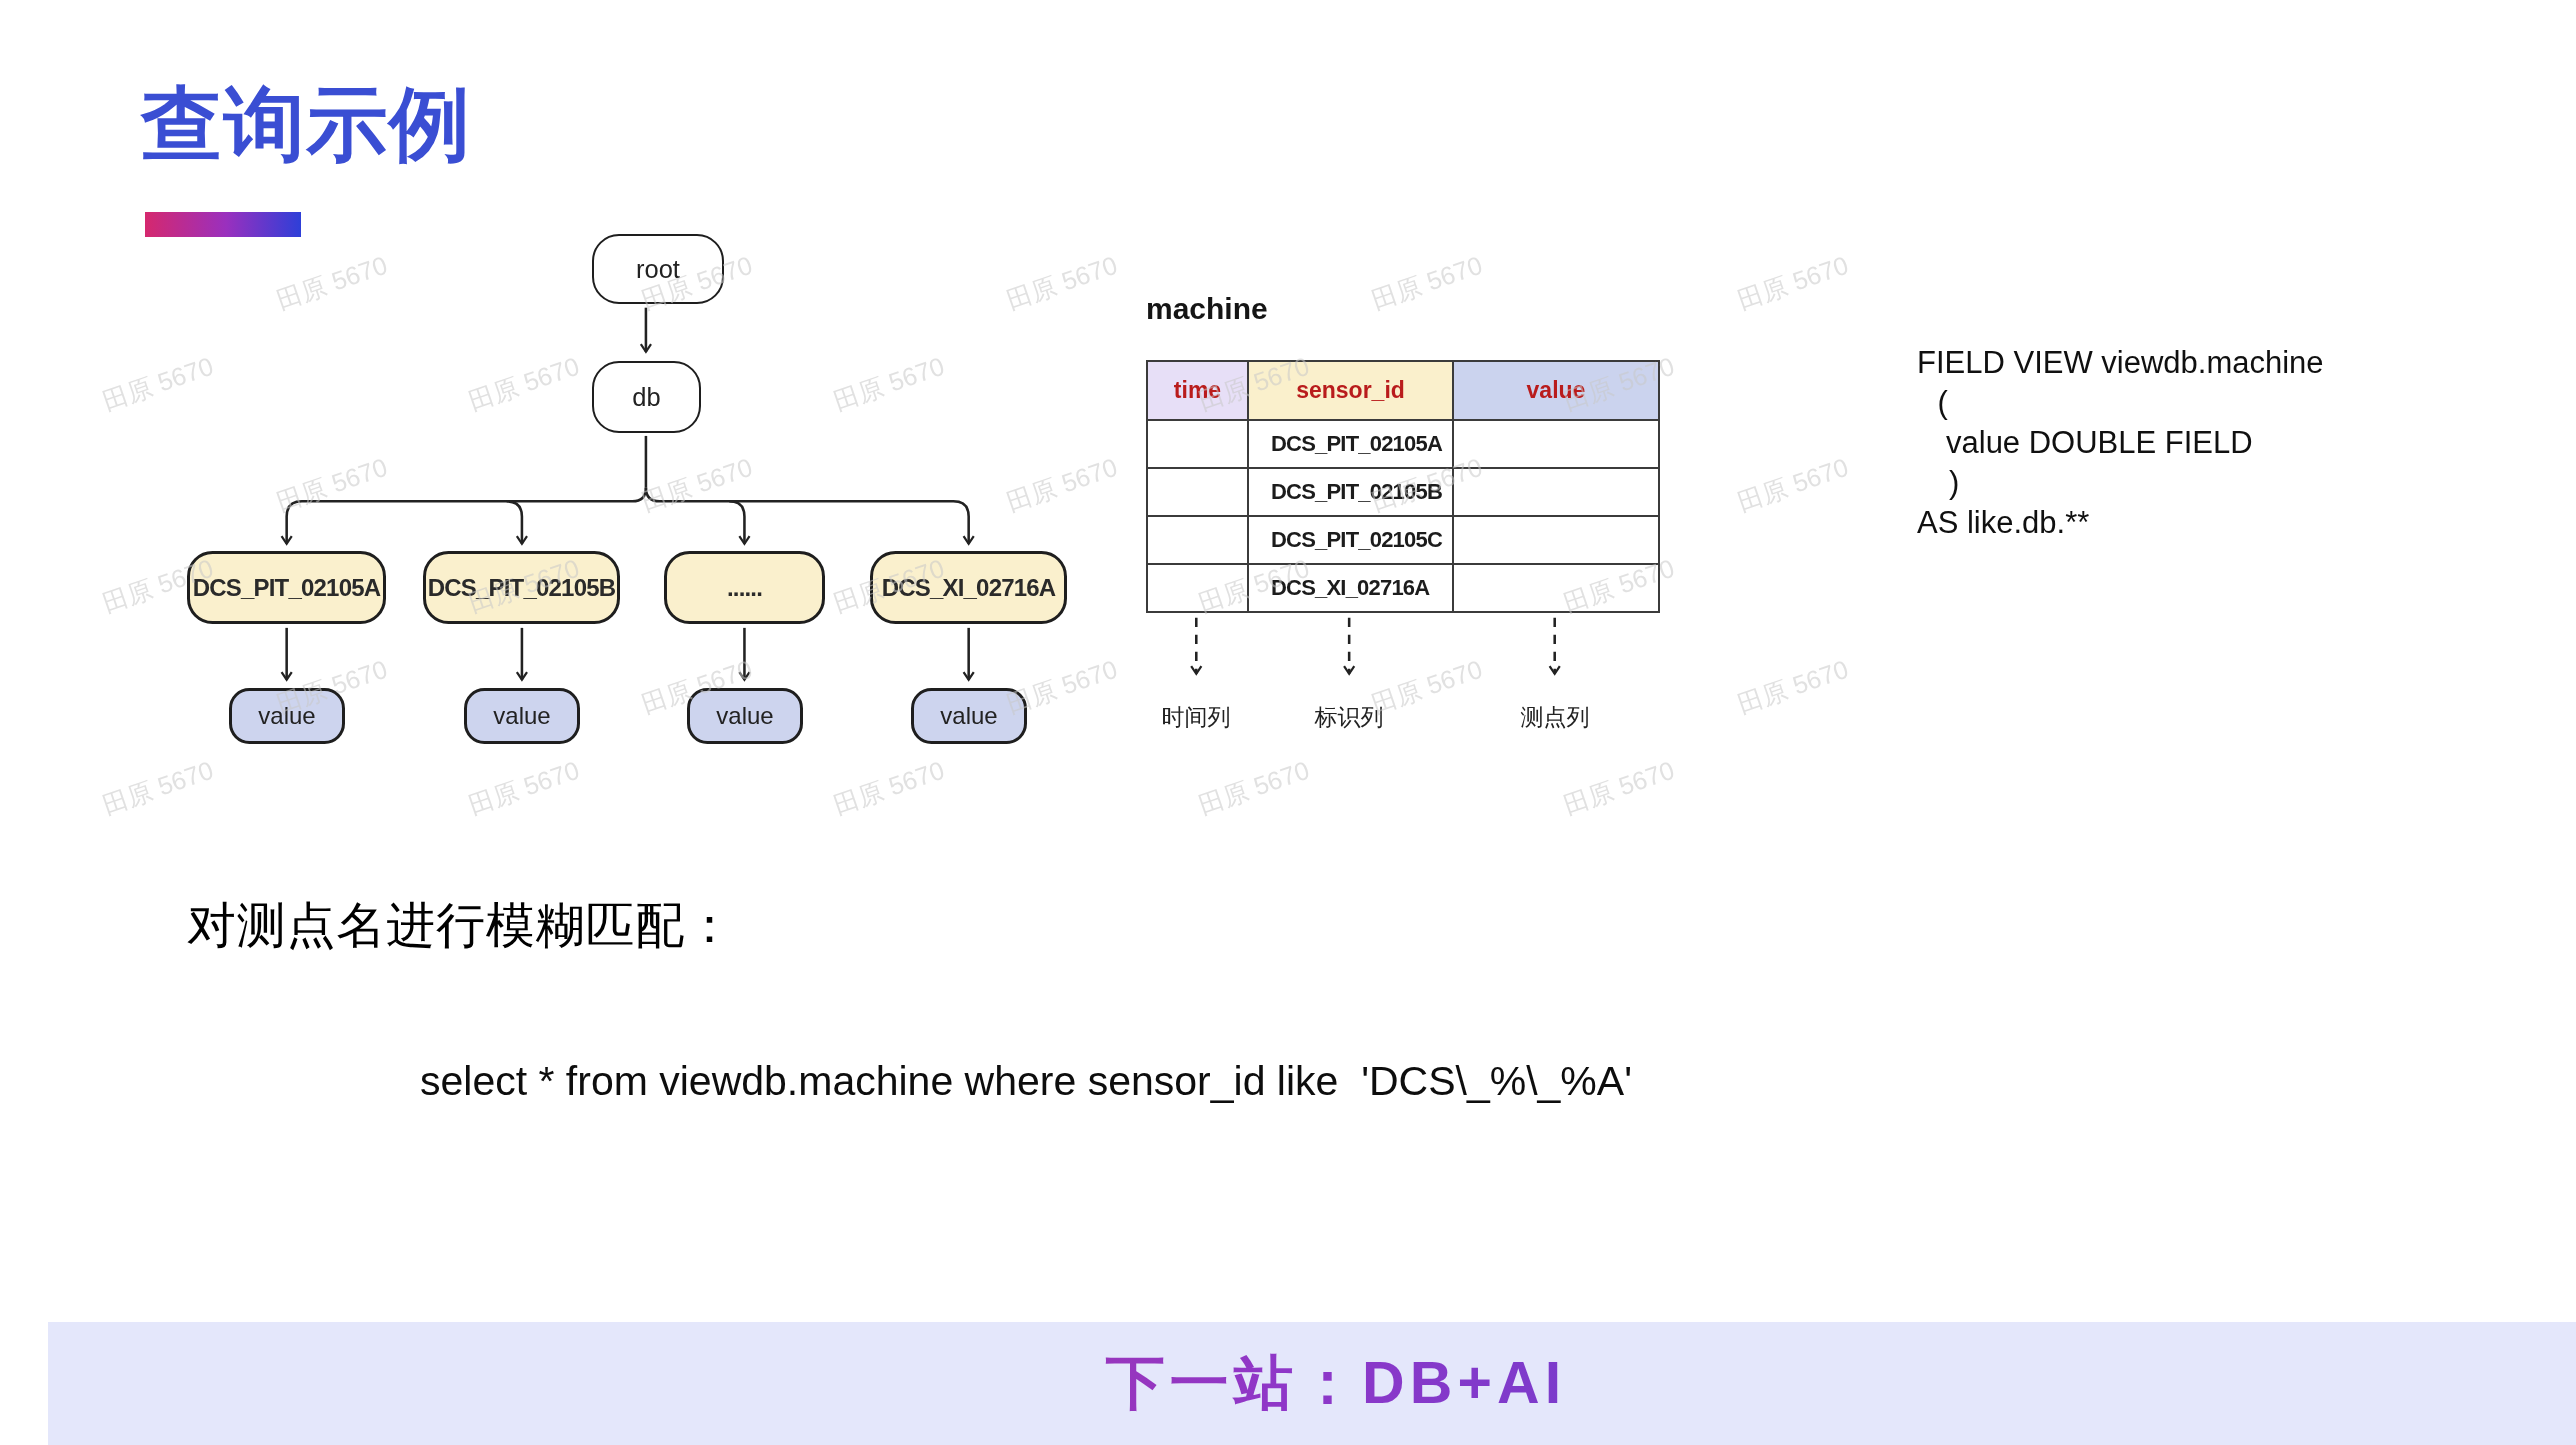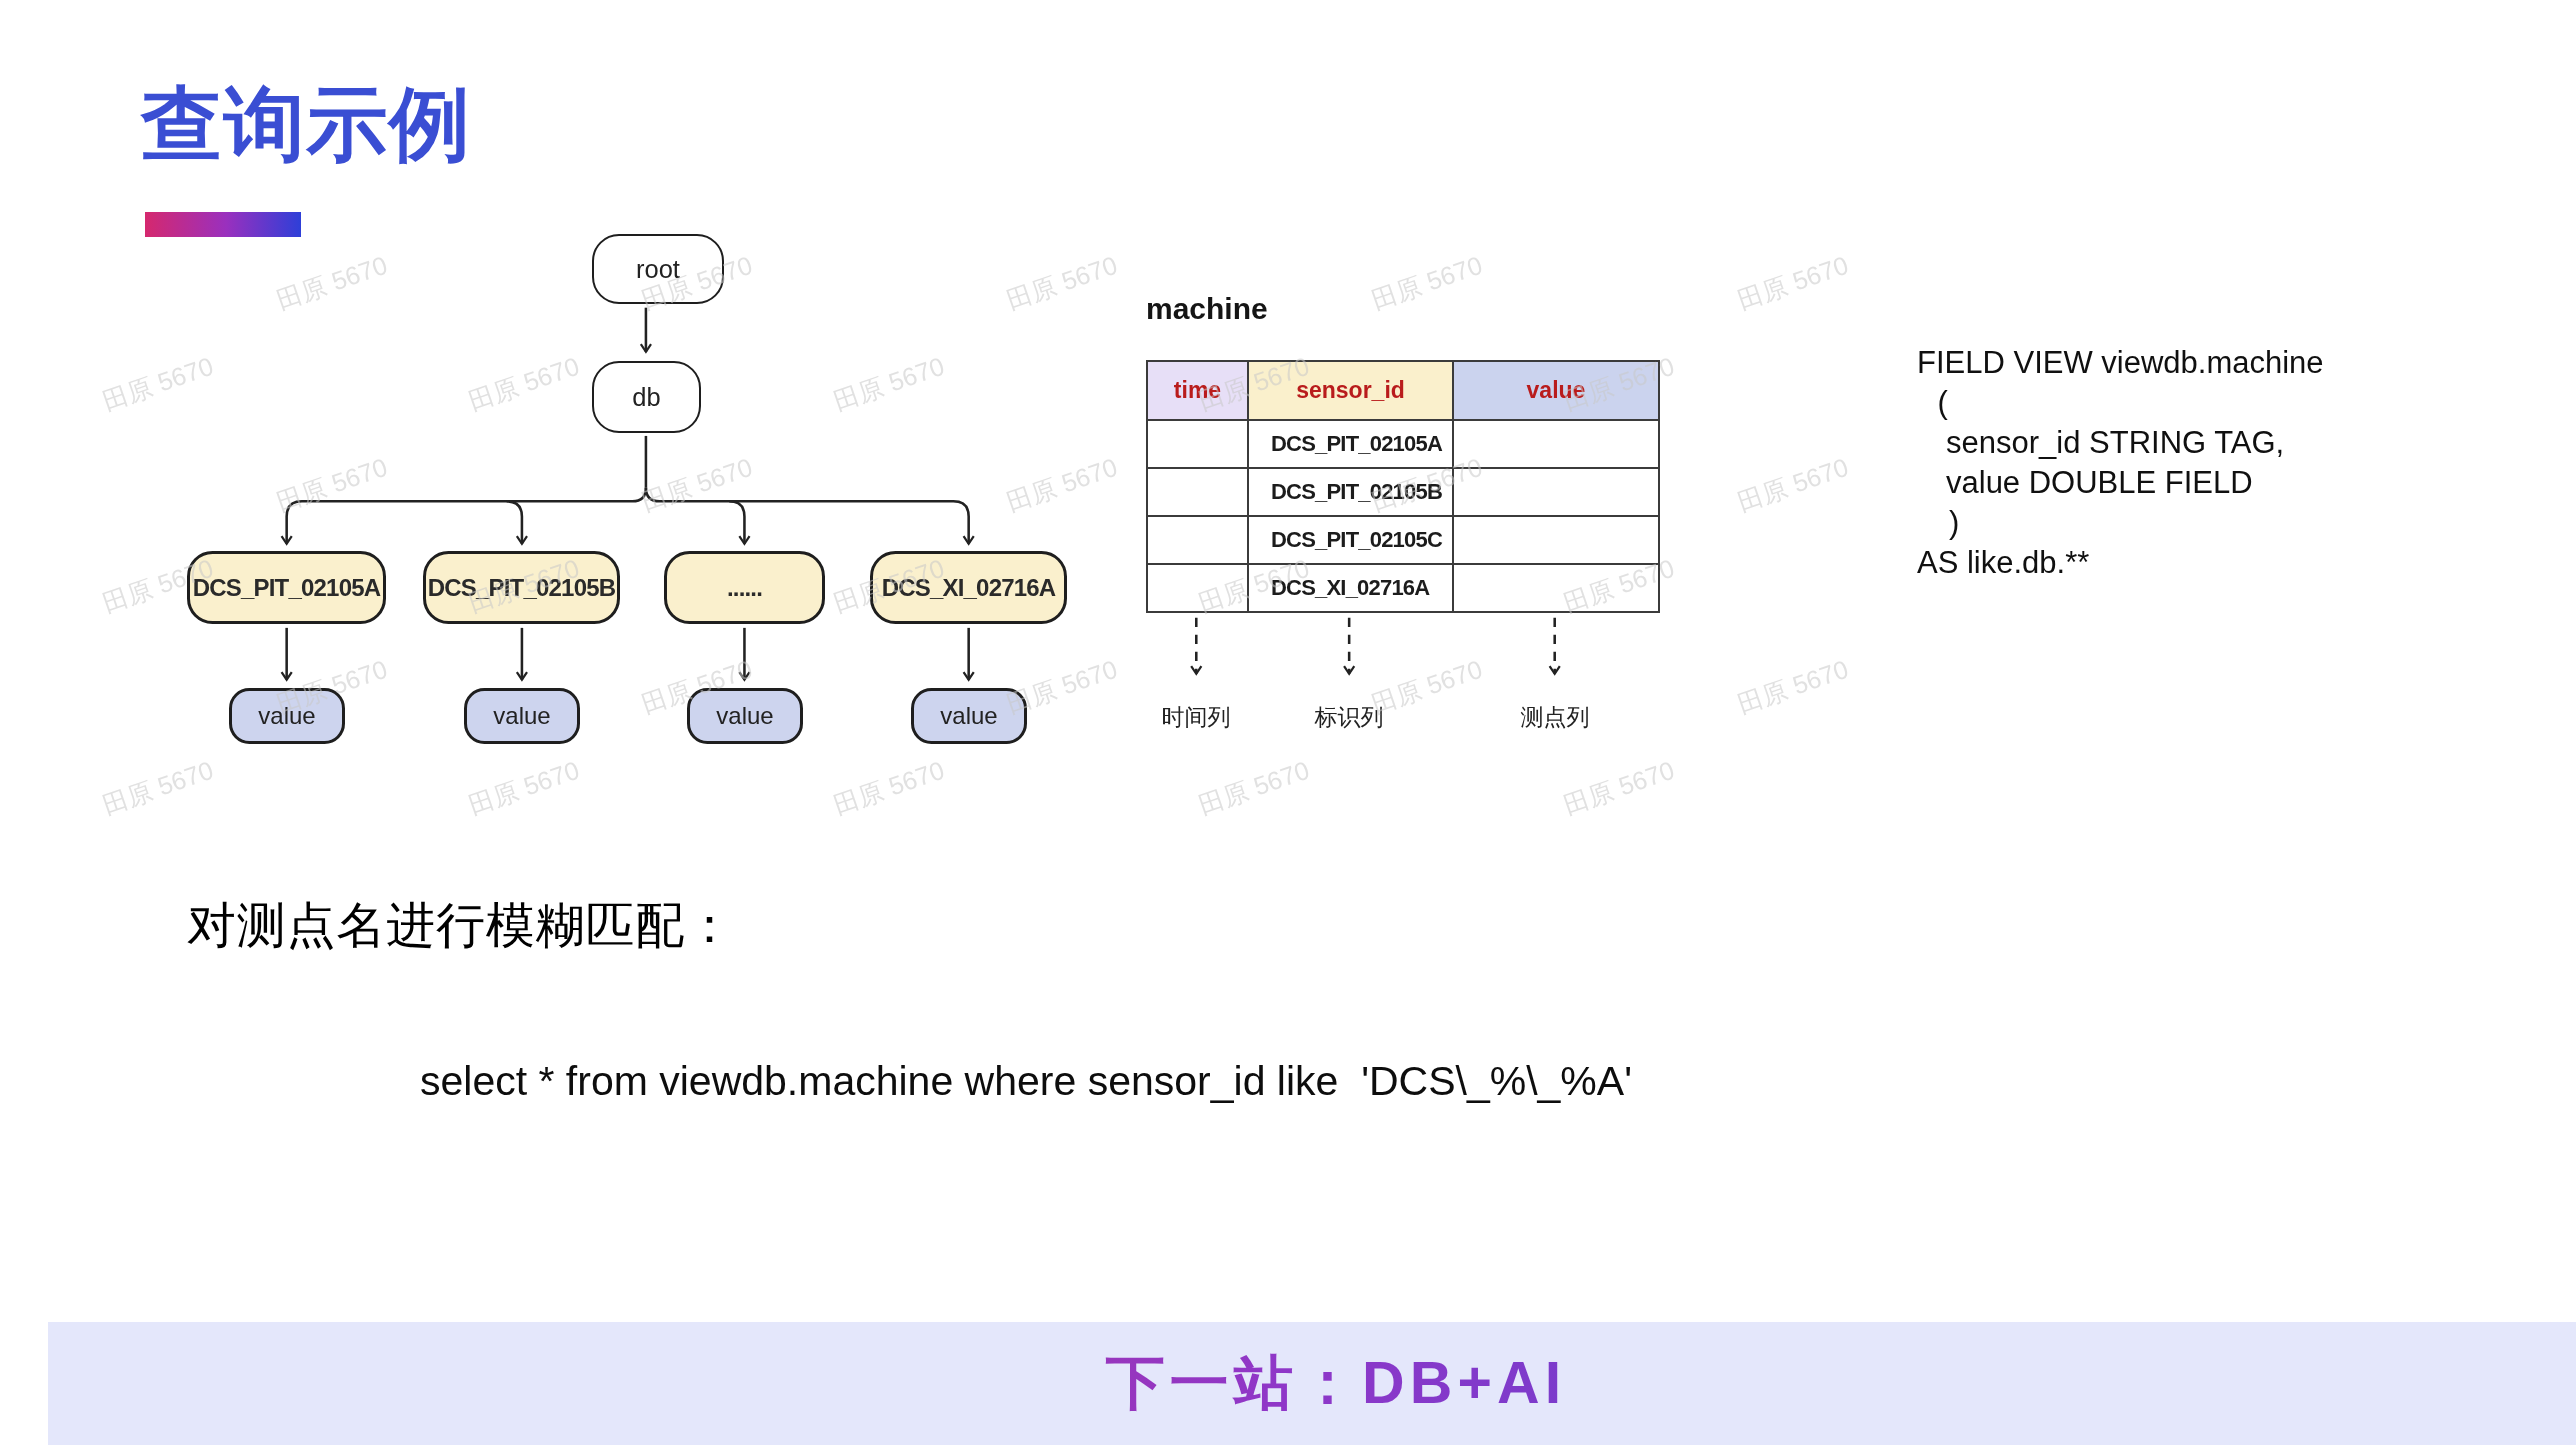--- a/index.html
+++ b/index.html
@@ -175,21 +175,20 @@
     </tbody>
   </table>
 
   <div class="ann-label" style="left:1148px;">时间列</div>
   <div class="ann-label" style="left:1301px;text-align:center;">标识列</div>
   <div class="ann-label" style="left:1507px;">测点列</div>
 
   <div class="create-view">
     <div class="cv-line cv0">FIELD VIEW viewdb.machine</div>
     <div class="cv-line cv1">(</div>
-    <div class="cv-line cv2">sensor_id STRING TAG,</div>
     <div class="cv-line cv3">value DOUBLE FIELD</div>
     <div class="cv-line cv4">)</div>
     <div class="cv-line cv5">AS like.db.**</div>
   </div>
 
   <div class="body-heading">对测点名进行模糊匹配：</div>
   <div class="sql-query">select * from viewdb.machine where sensor_id like  'DCS\_%\_%A'</div>
 
   <div class="footer-band">
     <div class="footer-text">下一站：DB+AI</div>

